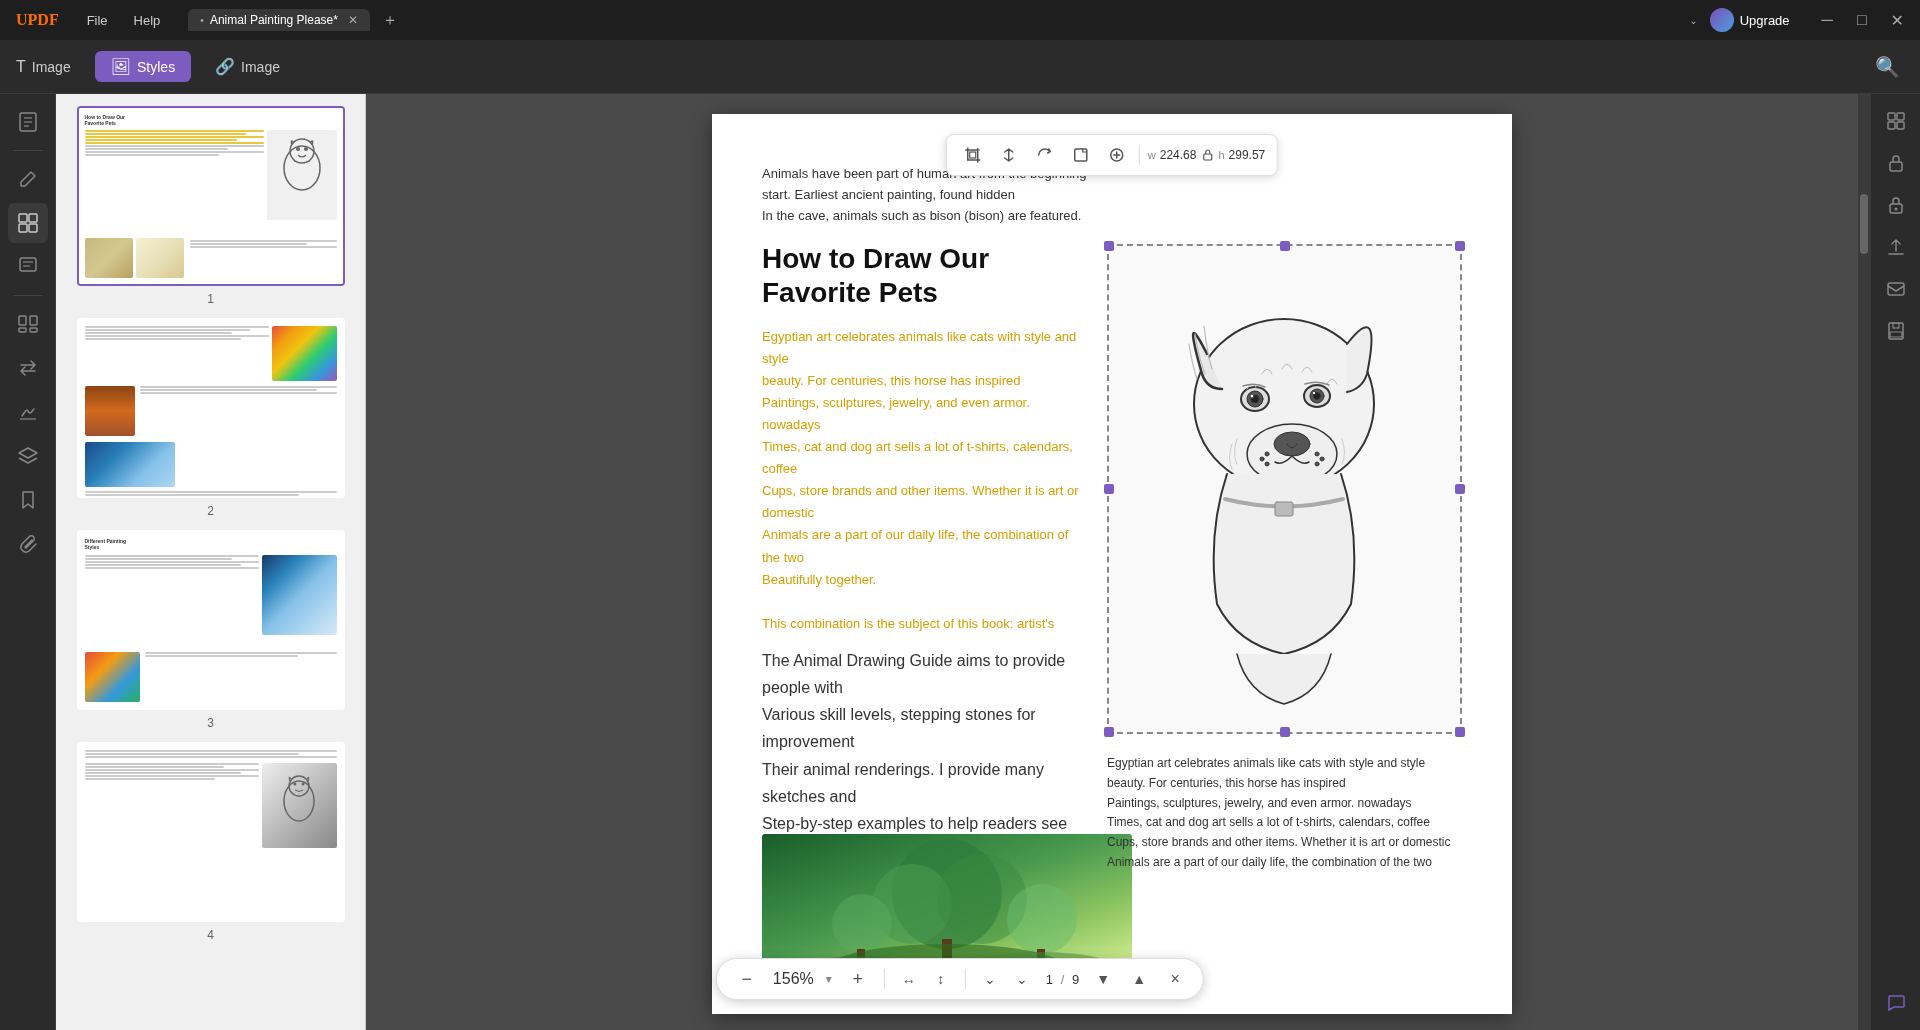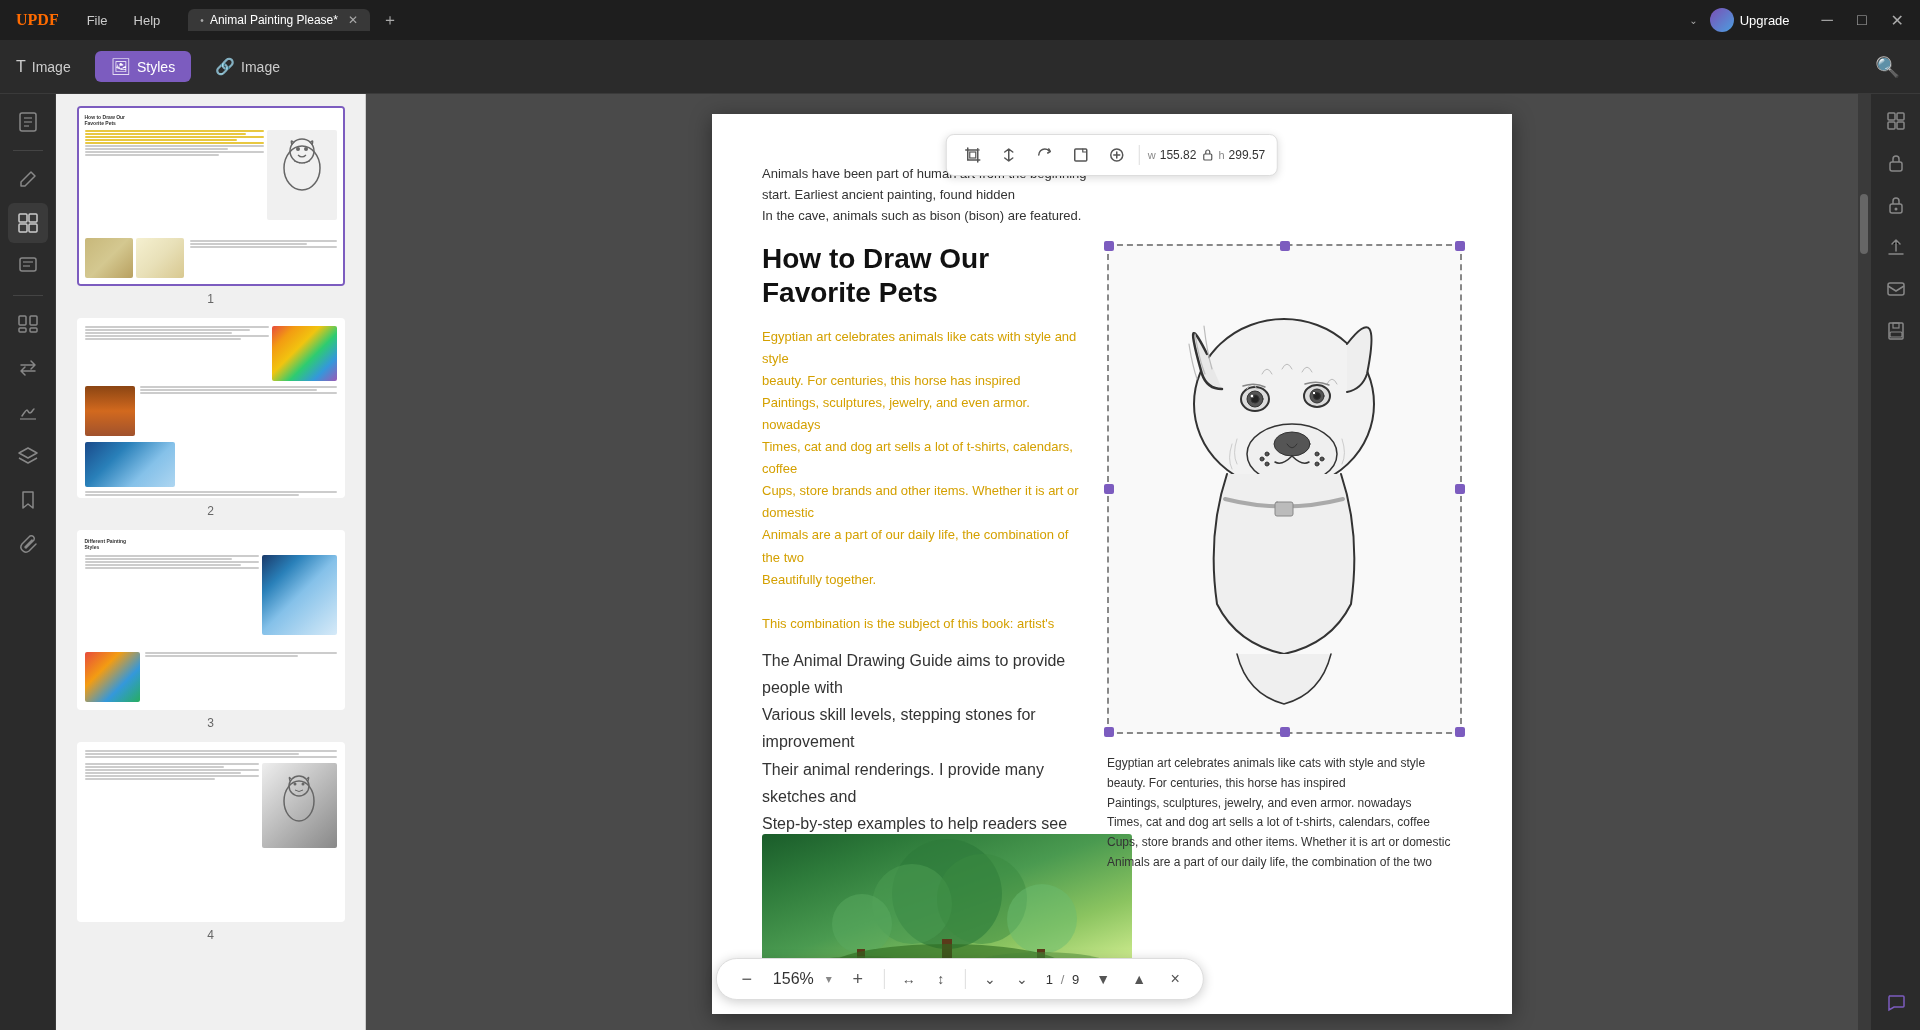--- a/index.html
+++ b/index.html
@@ -416,21 +416,21 @@
         </div>
         <div class="img-tool-btn">
           <svg width="18" height="18" viewBox="0 0 18 18">
               <circle cx="9" cy="9" r="6" stroke="#555" stroke-width="1.5" fill="none"></circle>
               <path d="M6 9h6M9 6v6" stroke="#555" stroke-width="1.5" stroke-linecap="round"></path>
             </svg>
         </div>
         <div class="img-tool-separator"></div>
         <div class="img-tool-dim">
           <span class="dim-label">w</span>
-          <span class="dim-value">155.82</span>
+          <span class="dim-value">224.68</span>
           <svg width="14" height="14" viewBox="0 0 14 14">
               <rect x="3" y="6" width="8" height="6" rx="1" stroke="#555" stroke-width="1.2" fill="none"></rect>
               <path d="M5 6V4a2 2 0 014 0v2" stroke="#555" stroke-width="1.2" fill="none"></path>
             </svg>
           <span class="dim-label">h</span>
           <span class="dim-value">299.57</span>
         </div>
       </div>
 
       <div style="margin-top:10px;">

